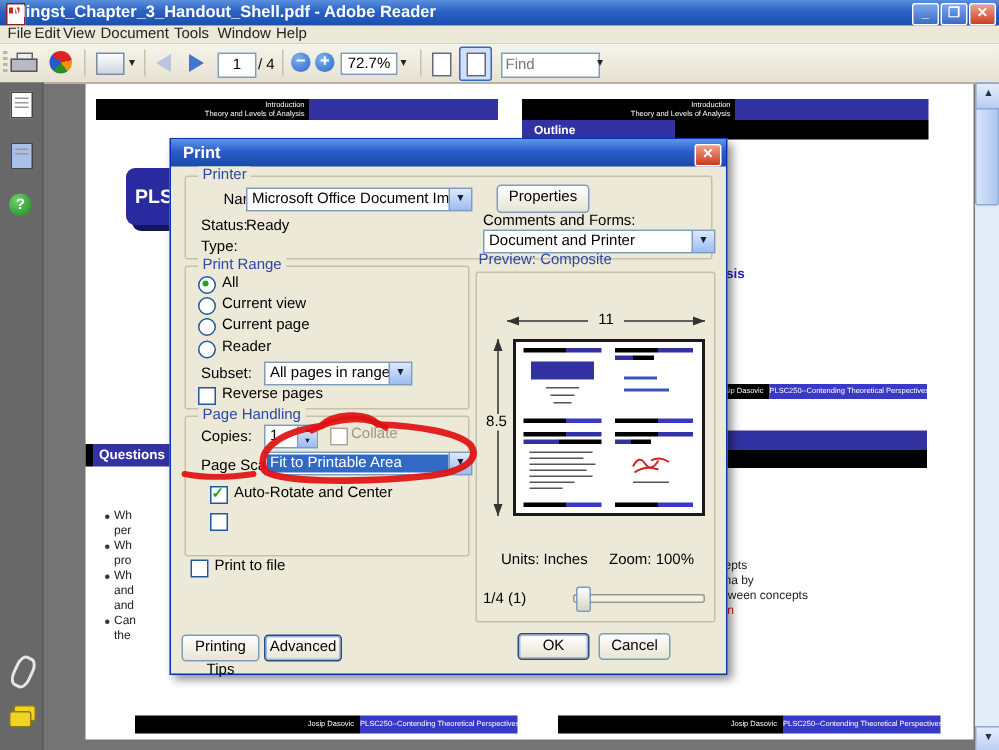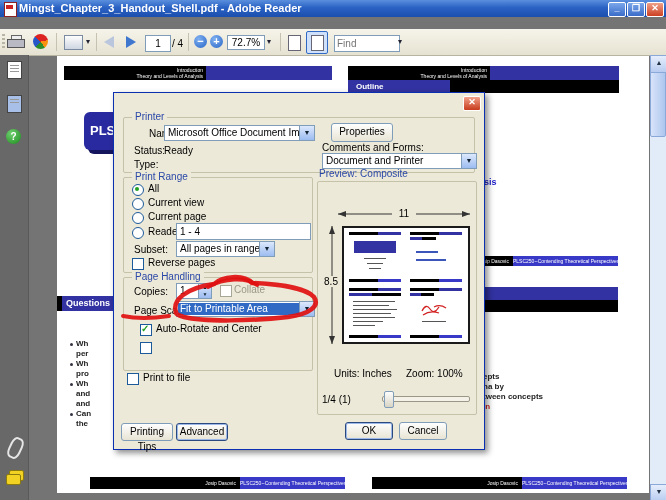--- a/index.html
+++ b/index.html
@@ -2,21 +2,21 @@
 <html><head>
 <meta charset="utf-8">
 <style>
   html,body{margin:0;padding:0;}
   body{font-family:"Liberation Sans",sans-serif;}
   #app{position:relative;width:666px;height:500px;overflow:hidden;background:#747474;font-size:10px;color:#000;}
   .abs{position:absolute;}
 
   
   .titlebar{left:0;top:0;width:666px;height:17px;background:linear-gradient(180deg,#5a8fdd 0%,#2a62c4 45%,#1c4fae 100%);color:#fff;font-weight:bold;font-size:11px;line-height:17px;}
-  .title-text{left:19px;top:0;white-space:nowrap;}
+  .title-text{left:8px;top:0;white-space:nowrap;}
   .app-icon{left:4px;top:2px;width:11px;height:13px;background:#fff;border:1px solid #8a2020;}
   .app-icon::after{content:"";position:absolute;left:1px;top:2px;width:7px;height:4px;background:#c22;}
   .winbtn{top:2px;width:16px;height:13px;border:1px solid #fff;border-radius:2px;color:#fff;font-size:9px;line-height:11px;text-align:center;background:linear-gradient(180deg,#7aa6ea,#3a6cc8);}
   .winbtn.close{background:linear-gradient(180deg,#f0a088,#cc4022);}
   .menubar{left:0;top:17px;width:666px;height:12px;background:#ece9d8;}
   .menu-item{top:0;height:12px;line-height:12px;font-size:10px;color:#222;}
   .toolbar{left:0;top:29px;width:666px;height:26px;background:linear-gradient(180deg,#f6f4ea,#e6e2d2);border-bottom:1px solid #b8b4a4;}
   .grip{top:5px;width:3px;height:16px;background:repeating-linear-gradient(180deg,#b9b5a5 0 2px,transparent 2px 4px);}
   .sep{top:4px;width:1px;height:18px;background:#c6c2b2;}
   .tbtn{height:20px;top:3px;}
@@ -44,21 +44,21 @@
   .page{left:57px;top:56px;width:592px;height:437px;background:#fff;}
 
   
   .bar{position:absolute;}
   .blk{background:#000;}
   .blu{background:#3232a2;}
   .blu2{background:#3939c8;}
   .hdr-txt{position:absolute;right:3px;top:1px;color:#fff;font-size:5px;line-height:6px;text-align:right;white-space:nowrap;}
   .foot-auth{position:absolute;right:4px;top:0;color:#fff;font-size:5px;line-height:12px;white-space:nowrap;}
   .foot-course{position:absolute;left:0;right:0;top:0;color:#fff;font-size:5px;line-height:12px;text-align:center;white-space:nowrap;}
-  .frag{position:absolute;font-size:8px;color:#222;white-space:nowrap;font-weight:bold;}
+  .frag{position:absolute;font-size:8px;color:#222;white-space:nowrap;}
   .bdot{position:absolute;width:3px;height:3px;background:#334;border-radius:50%;}
 
   
   .dialog{left:113px;top:92px;width:370px;height:356px;background:#ece9d8;border:1px solid #0a2fb0;box-shadow:3px 3px 6px rgba(0,0,0,.45);z-index:10;}
   .dlg-title{left:0;top:0;width:100%;height:18px;background:linear-gradient(180deg,#5a96e8 0%,#2a5cc8 45%,#1a4aa8 100%);color:#fff;font-weight:bold;font-size:11px;line-height:18px;}
   .dlg-close{right:3px;top:3px;width:16px;height:13px;background:linear-gradient(180deg,#f0a088,#c83c1e);border:1px solid #fff;border-radius:2px;color:#fff;font-size:9px;line-height:11px;text-align:center;font-weight:bold;}
   .group{border:1px solid #c5c2aa;border-radius:2px;}
   .group-label{position:absolute;top:-7px;left:8px;background:#ece9d8;padding:0 3px;color:#2b48a8;font-size:10px;line-height:12px;white-space:nowrap;}
   .lbl{position:absolute;font-size:10px;line-height:12px;white-space:nowrap;}
   .combo{position:absolute;background:#fff;border:1px solid #7f9db9;font-size:10px;line-height:14px;overflow:hidden;white-space:nowrap;padding-left:3px;}
@@ -102,20 +102,29 @@
 <div id="app">
 
   <div class="abs titlebar">
     <div class="abs app-icon"></div>
     <div class="abs title-text">Mingst_Chapter_3_Handout_Shell.pdf - Adobe Reader</div>
     <div class="abs winbtn" style="right:40px;">_</div>
     <div class="abs winbtn" style="right:21px;">❐</div>
     <div class="abs winbtn close" style="right:2px;">✕</div>
   </div>
 
+  <div class="abs menubar">
+    <span class="abs menu-item" style="left:5px;">File</span>
+    <span class="abs menu-item" style="left:23px;">Edit</span>
+    <span class="abs menu-item" style="left:42px;">View</span>
+    <span class="abs menu-item" style="left:67px;">Document</span>
+    <span class="abs menu-item" style="left:116px;">Tools</span>
+    <span class="abs menu-item" style="left:145px;">Window</span>
+    <span class="abs menu-item" style="left:184px;">Help</span>
+  </div>
 
   <div class="abs toolbar">
     <div class="abs grip" style="left:2px;"></div>
     <div class="abs tbtn" style="left:7px;">
       <div class="abs print-ic" style="top:3px;">
           <div class="pt"></div>
           <div class="pb"></div>
         </div>
     </div>
     <div class="abs tbtn" style="left:33px;top:5px;">
@@ -227,20 +236,23 @@
     <div class="foot-course">PLSC250--Contending Theoretical Perspectives in IR</div>
   </div>
 
   <div class="abs scroll">
     <div class="abs sbtn" style="top:0;">▲</div>
     <div class="sthumb"></div>
     <div class="abs sbtn" style="top:429px;">▼</div>
   </div>
 
   <div class="abs dialog">
+    <div class="abs dlg-title">
+      <span style="padding-left:8px;">Print</span>
+    </div>
     <div class="abs dlg-close">✕</div>
 
     <div class="abs group" style="left:9px;top:24px;width:350px;height:54px;">
       <span class="group-label">Printer</span>
       <span class="lbl" style="left:10px;top:10px;margin-left:15px;">Name:</span>
       <div class="combo" style="left:40px;top:7px;width:146px;height:14px;">
         <span>Microsoft Office Document Image Writer</span><div class="cbtn">▼</div>
       </div>
       <div class="btn" style="left:207px;top:5px;width:60px;height:17px;line-height:16px;">Properties</div>
       <span class="lbl" style="left:10px;top:27px;">Status:</span>
@@ -255,21 +267,20 @@
     <div class="abs group" style="left:9px;top:84px;width:188px;height:94px;">
       <span class="group-label">Print Range</span>
       <div class="radio on" style="left:8px;top:6px;"></div>
       <span class="lbl" style="left:24px;top:5px;">All</span>
       <div class="radio" style="left:8px;top:20px;"></div>
       <span class="lbl" style="left:24px;top:19px;">Current view</span>
       <div class="radio" style="left:8px;top:34px;"></div>
       <span class="lbl" style="left:24px;top:33px;">Current page</span>
       <div class="radio" style="left:8px;top:49px;"></div>
       <span class="lbl" style="left:24px;top:48px;">Reader</span>
-      <input class="input" style="left: 52px; top: 45px; width: 128px; height: 13px;" value="1 - 4">
       <span class="lbl" style="left:10px;top:66px;">Subset:</span>
       <div class="combo" style="left:52px;top:63px;width:94px;height:14px;">
         <span>All pages in range</span><div class="cbtn">▼</div>
       </div>
       <div class="check" style="left:8px;top:80px;"></div>
       <span class="lbl" style="left:24px;top:79px;">Reverse pages</span>
     </div>
 
     <div class="abs group" style="left:9px;top:184px;width:188px;height:92px;">
       <span class="group-label">Page Handling</span>

